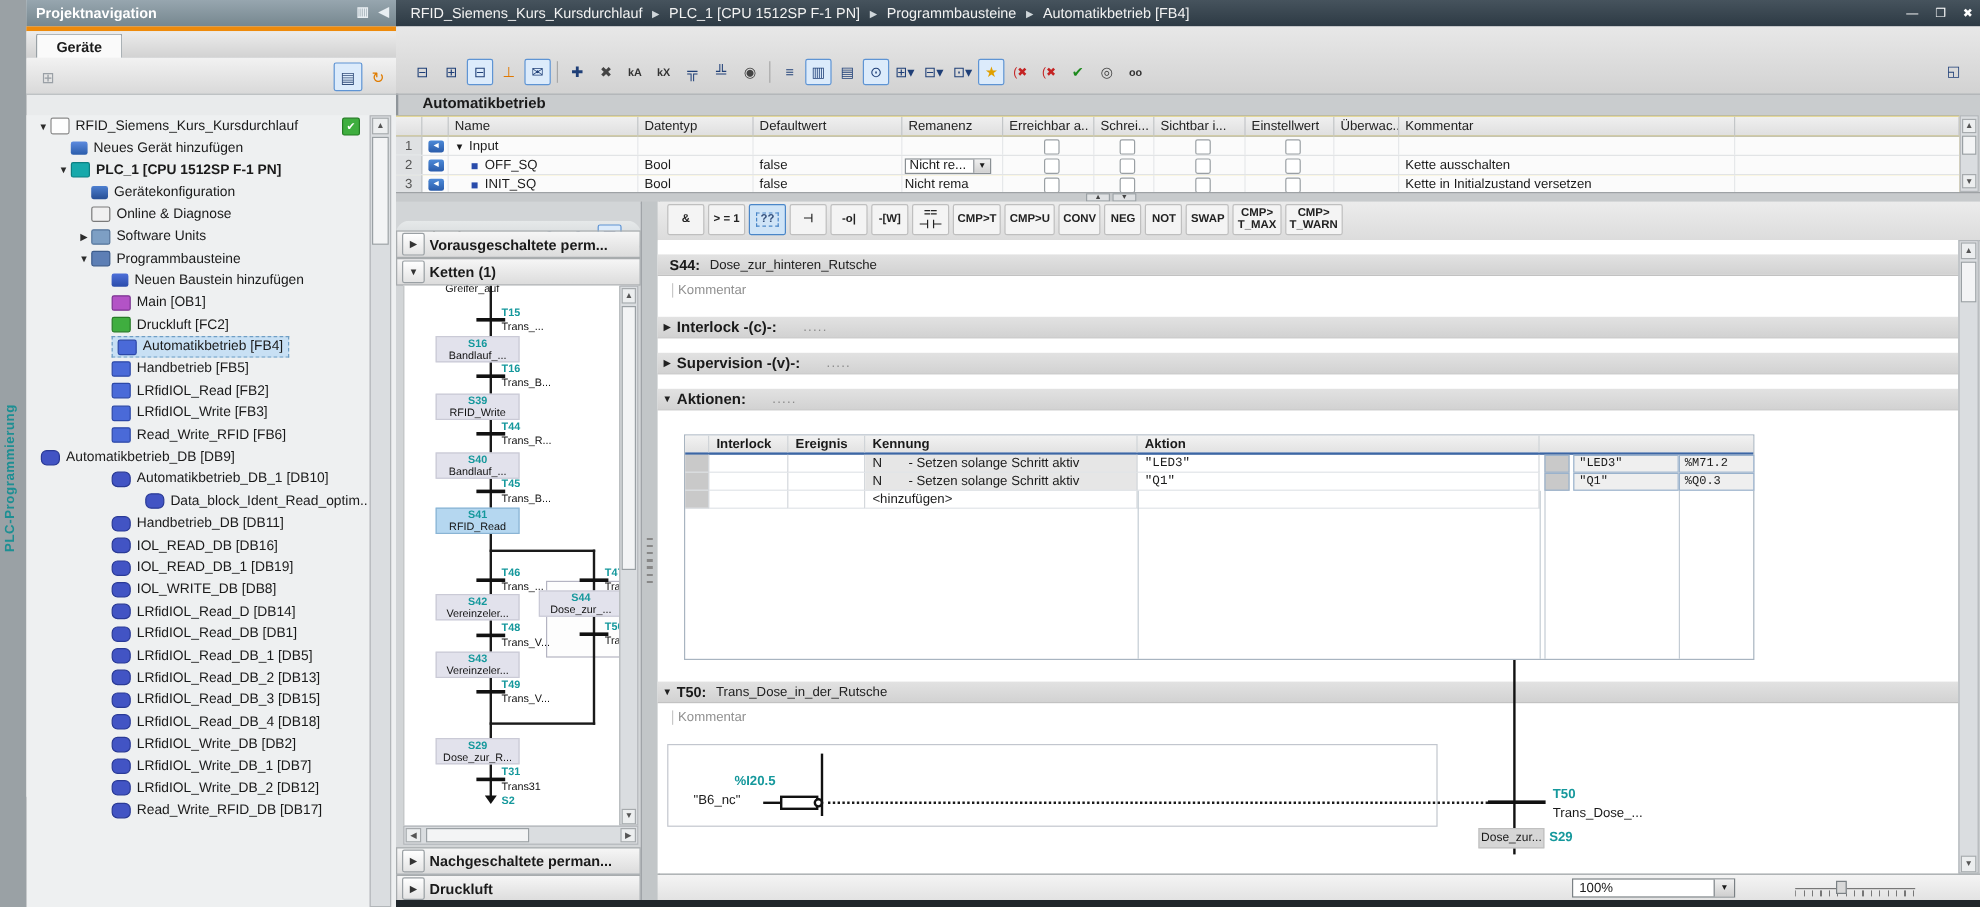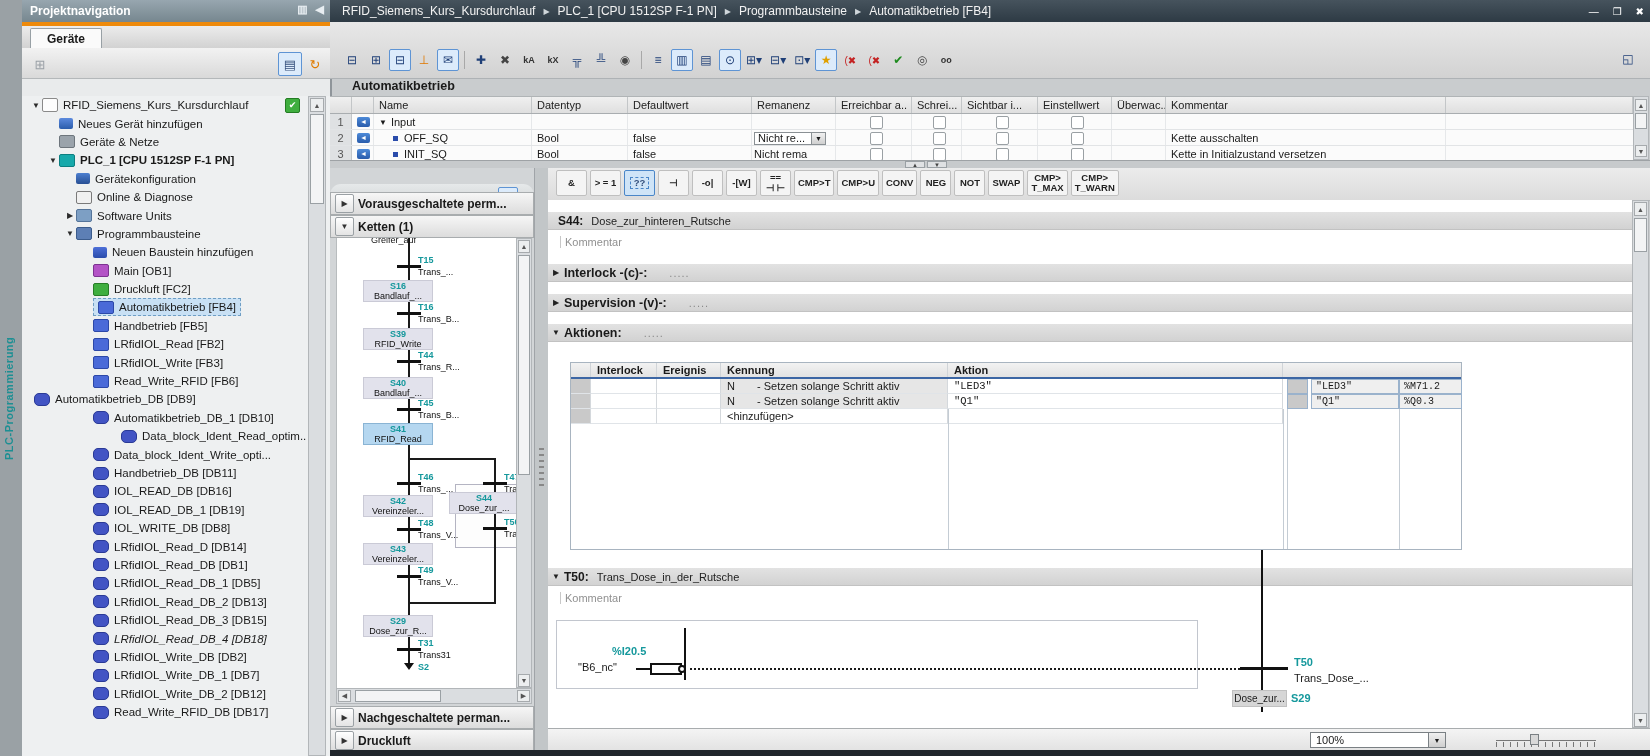--- a/index.html
+++ b/index.html
@@ -217,25 +217,20 @@
         <div class="ti ti-project"></div>
         <div class="tlabel">RFID_Siemens_Kurs_Kursdurchlauf</div>
         <div class="check">✔</div>
       </div>
       <div class="tree-row" style="padding-left: 25px;">
         <div class="texp"></div>
         <div class="ti ti-add-device"></div>
         <div class="tlabel">Neues Gerät hinzufügen</div>
       </div>
       <div class="tree-row" style="padding-left: 25px;">
-        <div class="texp"></div>
-        <div class="ti ti-devices-networks"></div>
-        <div class="tlabel">Geräte &amp; Netze</div>
-      </div>
-      <div class="tree-row" style="padding-left: 25px;">
         <div class="texp">▼</div>
         <div class="ti ti-plc"></div>
         <div class="tlabel bold">PLC_1 [CPU 1512SP F-1 PN]</div>
       </div>
       <div class="tree-row" style="padding-left: 42px;">
         <div class="texp"></div>
         <div class="ti ti-device-config"></div>
         <div class="tlabel">Gerätekonfiguration</div>
       </div>
       <div class="tree-row" style="padding-left: 42px;">
@@ -306,25 +301,20 @@
         <div class="tlabel">Automatikbetrieb_DB_1 [DB10]</div>
       </div>
       <div class="tree-row" style="padding-left: 56px; margin-left: 31px;">
         <div class="texp"></div>
         <div class="ti ti-db"></div>
         <div class="tlabel">Data_block_Ident_Read_optim..</div>
       </div>
       <div class="tree-row" style="padding-left: 59px;">
         <div class="texp"></div>
         <div class="ti ti-db"></div>
-        <div class="tlabel">Data_block_Ident_Write_opti...</div>
-      </div>
-      <div class="tree-row" style="padding-left: 59px;">
-        <div class="texp"></div>
-        <div class="ti ti-db"></div>
         <div class="tlabel">Handbetrieb_DB [DB11]</div>
       </div>
       <div class="tree-row" style="padding-left: 59px;">
         <div class="texp"></div>
         <div class="ti ti-db"></div>
         <div class="tlabel">IOL_READ_DB [DB16]</div>
       </div>
       <div class="tree-row" style="padding-left: 59px;">
         <div class="texp"></div>
         <div class="ti ti-db"></div>
@@ -353,21 +343,21 @@
       <div class="tree-row" style="padding-left: 59px;">
         <div class="texp"></div>
         <div class="ti ti-db"></div>
         <div class="tlabel">LRfidIOL_Read_DB_2 [DB13]</div>
       </div>
       <div class="tree-row" style="padding-left: 59px;">
         <div class="texp"></div>
         <div class="ti ti-db"></div>
         <div class="tlabel">LRfidIOL_Read_DB_3 [DB15]</div>
       </div>
-      <div class="tree-row" style="padding-left: 59px; font-style: italic;">
+      <div class="tree-row" style="padding-left: 59px;">
         <div class="texp"></div>
         <div class="ti ti-db"></div>
         <div class="tlabel">LRfidIOL_Read_DB_4 [DB18]</div>
       </div>
       <div class="tree-row" style="padding-left: 59px;">
         <div class="texp"></div>
         <div class="ti ti-db"></div>
         <div class="tlabel">LRfidIOL_Write_DB [DB2]</div>
       </div>
       <div class="tree-row" style="padding-left: 59px;">

